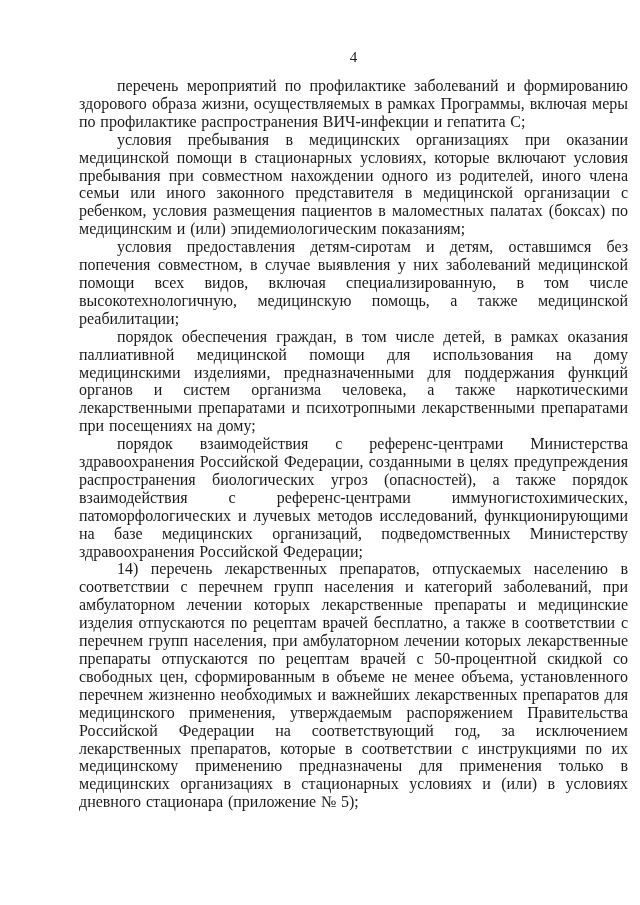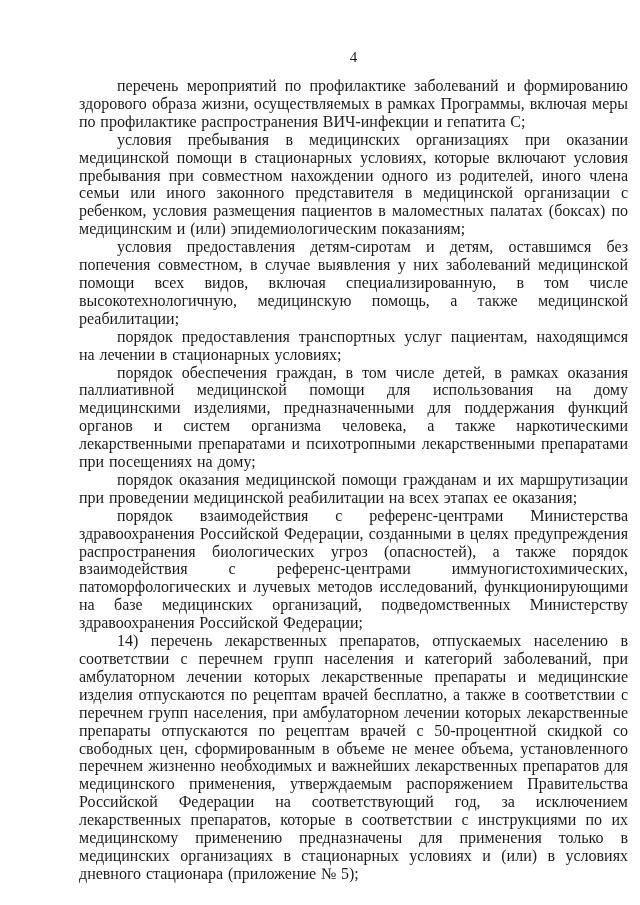--- a/index.html
+++ b/index.html
@@ -46,19 +46,17 @@
 </head>
 <body>
 
 <div class="page">
   <div class="page-number">4</div>
 
   <div class="doc-body">
     <p class="para">перечень мероприятий по профилактике заболеваний и формированию здорового образа жизни, осуществляемых в рамках Программы, включая меры по профилактике распространения ВИЧ-инфекции и гепатита С;</p>
     <p class="para">условия пребывания в медицинских организациях при оказании медицинской помощи в стационарных условиях, которые включают условия пребывания при совместном нахождении одного из родителей, иного члена семьи или иного законного представителя в медицинской организации с ребенком, условия размещения пациентов в маломестных палатах (боксах) по медицинским и (или) эпидемиологическим показаниям;</p>
     <p class="para">условия предоставления детям-сиротам и детям, оставшимся без попечения совместном, в случае выявления у них заболеваний медицинской помощи всех видов, включая специализированную, в том числе высокотехнологичную, медицинскую помощь, а также медицинской реабилитации;</p>
-    <p class="para">порядок предоставления транспортных услуг пациентам, находящимся на лечении в стационарных условиях;</p>
     <p class="para">порядок обеспечения граждан, в том числе детей, в рамках оказания паллиативной медицинской помощи для использования на дому медицинскими изделиями, предназначенными для поддержания функций органов и систем организма человека, а также наркотическими лекарственными препаратами и психотропными лекарственными препаратами при посещениях на дому;</p>
-    <p class="para">порядок оказания медицинской помощи гражданам и их маршрутизации при проведении медицинской реабилитации на всех этапах ее оказания;</p>
     <p class="para">порядок взаимодействия с референс-центрами Министерства здравоохранения Российской Федерации, созданными в целях предупреждения распространения биологических угроз (опасностей), а также порядок взаимодействия с референс-центрами иммуногистохимических, патоморфологических и лучевых методов исследований, функционирующими на базе медицинских организаций, подведомственных Министерству здравоохранения Российской Федерации;</p>
     <p class="para">14) перечень лекарственных препаратов, отпускаемых населению в соответствии с перечнем групп населения и категорий заболеваний, при амбулаторном лечении которых лекарственные препараты и медицинские изделия отпускаются по рецептам врачей бесплатно, а также в соответствии с перечнем групп населения, при амбулаторном лечении которых лекарственные препараты отпускаются по рецептам врачей с 50-процентной скидкой со свободных цен, сформированным в объеме не менее объема, установленного перечнем жизненно необходимых и важнейших лекарственных препаратов для медицинского применения, утверждаемым распоряжением Правительства Российской Федерации на соответствующий год, за исключением лекарственных препаратов, которые в соответствии с инструкциями по их медицинскому применению предназначены для применения только в медицинских организациях в стационарных условиях и (или) в условиях дневного стационара (приложение № 5);</p>
   </div>
 </div>
 
 </body></html>

